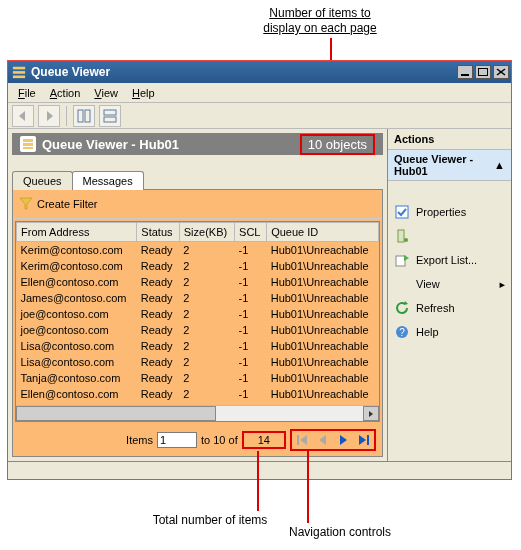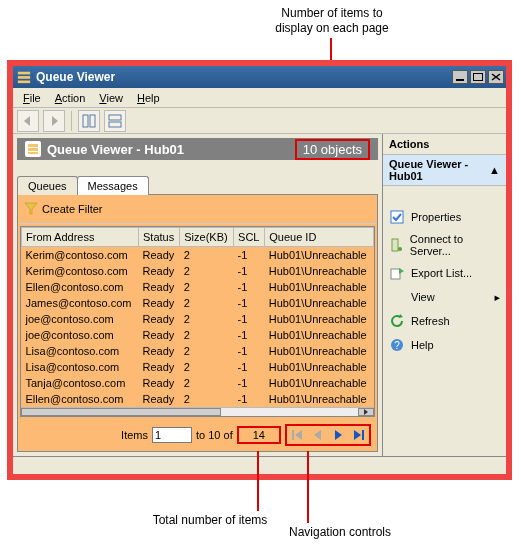--- a/index.html
+++ b/index.html
@@ -4,25 +4,25 @@
 <style>
   * { box-sizing: border-box; }
   body {
     margin: 0;
     font-family: Tahoma, Arial, sans-serif;
     font-size: 11px;
     background: #fff;
     color: #000;
   }
   .wrap { position: relative; width: 521px; height: 550px; }
-  .annot-top { position:absolute; top:6px; left:242px; width:180px; text-align:center; font-size:12px; line-height:15px; }
+  .annot-top { position:absolute; top:6px; left:230px; width:180px; text-align:center; font-size:12px; line-height:15px;text-decoration:underline; }
   .redline-top { position:absolute; top:38px; left:330px; width:2px; height:98px; background:#d00; }
   .window {
     position:absolute; left:7px; top:60px; width:505px; height:420px;
-    border:6px solid #ef4444;
+    border:1px solid #ef4444;
     display:flex; flex-direction:column;
     background:#ece9d8;
   }
   .titlebar {
     background: linear-gradient(#3a6ea5,#27568b);
     color:#fff; display:flex; align-items:center; height:22px;
     padding:0 2px 0 4px;
   }
   .tb-icon { width:14px; height:14px; margin-right:5px; }
   .tb-icon svg { display:block; }
@@ -325,21 +325,20 @@
               </span>
           <span>Properties</span>
         </div>
         <div class="rp-item">
           <span class="ic">
                 <svg width="14" height="14">
                   <rect x="3" y="1" width="6" height="12" fill="#d9e6c3" stroke="#7a9a4a"></rect>
                   <circle cx="11" cy="11" r="2" fill="#5aa52e"></circle>
                 </svg>
               </span>
-          <span>Connect to Server...</span>
         </div>
         <div class="rp-item">
           <span class="ic">
                 <svg width="14" height="14">
                   <rect x="1" y="3" width="9" height="10" fill="#fff" stroke="#888"></rect>
                   <polygon points="9,2 14,5 9,8" fill="#4caf50"></polygon>
                 </svg>
               </span>
           <span>Export List...</span>
         </div>

